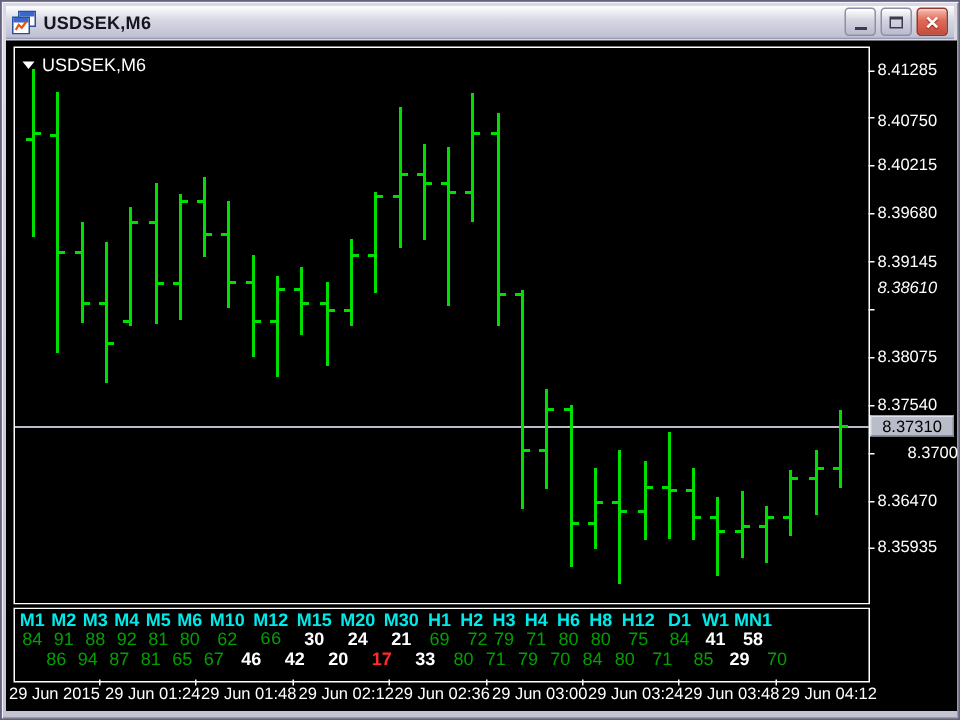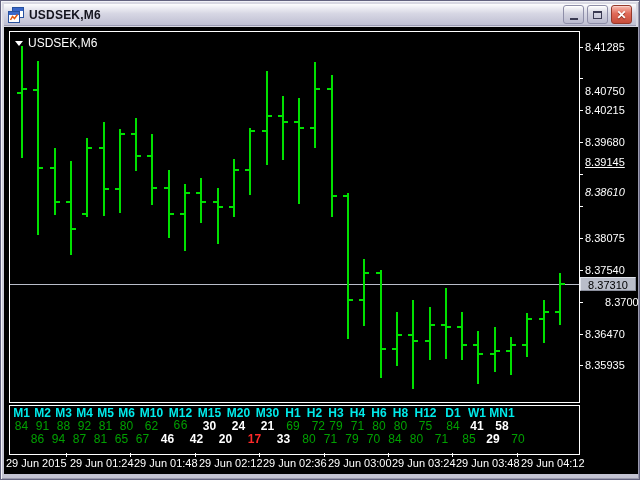--- a/index.html
+++ b/index.html
@@ -206,27 +206,27 @@
 
     <div class="symbol-label">
       <span class="tri-down"></span>
       <span>USDSEK,M6</span>
     </div>
 
     <div id="price-axis">
         <div class="p-tick" style="top: 20px;"></div>
         <div class="p-label" style="top: 14px;">8.41285</div>
         <div class="p-tick" style="top: 51px;"></div>
-        <div class="p-label" style="top: 58px;">8.40750</div>
+        <div class="p-label" style="top: 48px;">8.40750</div>
         <div class="p-tick" style="top: 83px;"></div>
         <div class="p-label" style="top: 77px;">8.40215</div>
         <div class="p-tick" style="top: 115px;"></div>
         <div class="p-label" style="top: 109px;">8.39680</div>
         <div class="p-tick" style="top: 147px;"></div>
-        <div class="p-label" style="top: 129px; text-decoration: underline;">8.39145</div>
+        <div class="p-label" style="top: 142px;">8.39145</div>
         <div class="p-tick" style="top: 179px;"></div>
         <div class="p-label" style="top: 159px; font-style: italic;">8.38610</div>
         <div class="p-tick" style="top: 211px;"></div>
         <div class="p-label" style="top: 205px;">8.38075</div>
         <div class="p-tick" style="top: 243px;"></div>
         <div class="p-label" style="top: 237px;">8.37540</div>
         <div class="p-tick" style="top: 275px;"></div>
         <div class="p-label" style="top: 269px; padding-left: 20px;">8.37005</div>
         <div class="p-tick" style="top: 307px;"></div>
         <div class="p-label" style="top: 301px;">8.36470</div>

